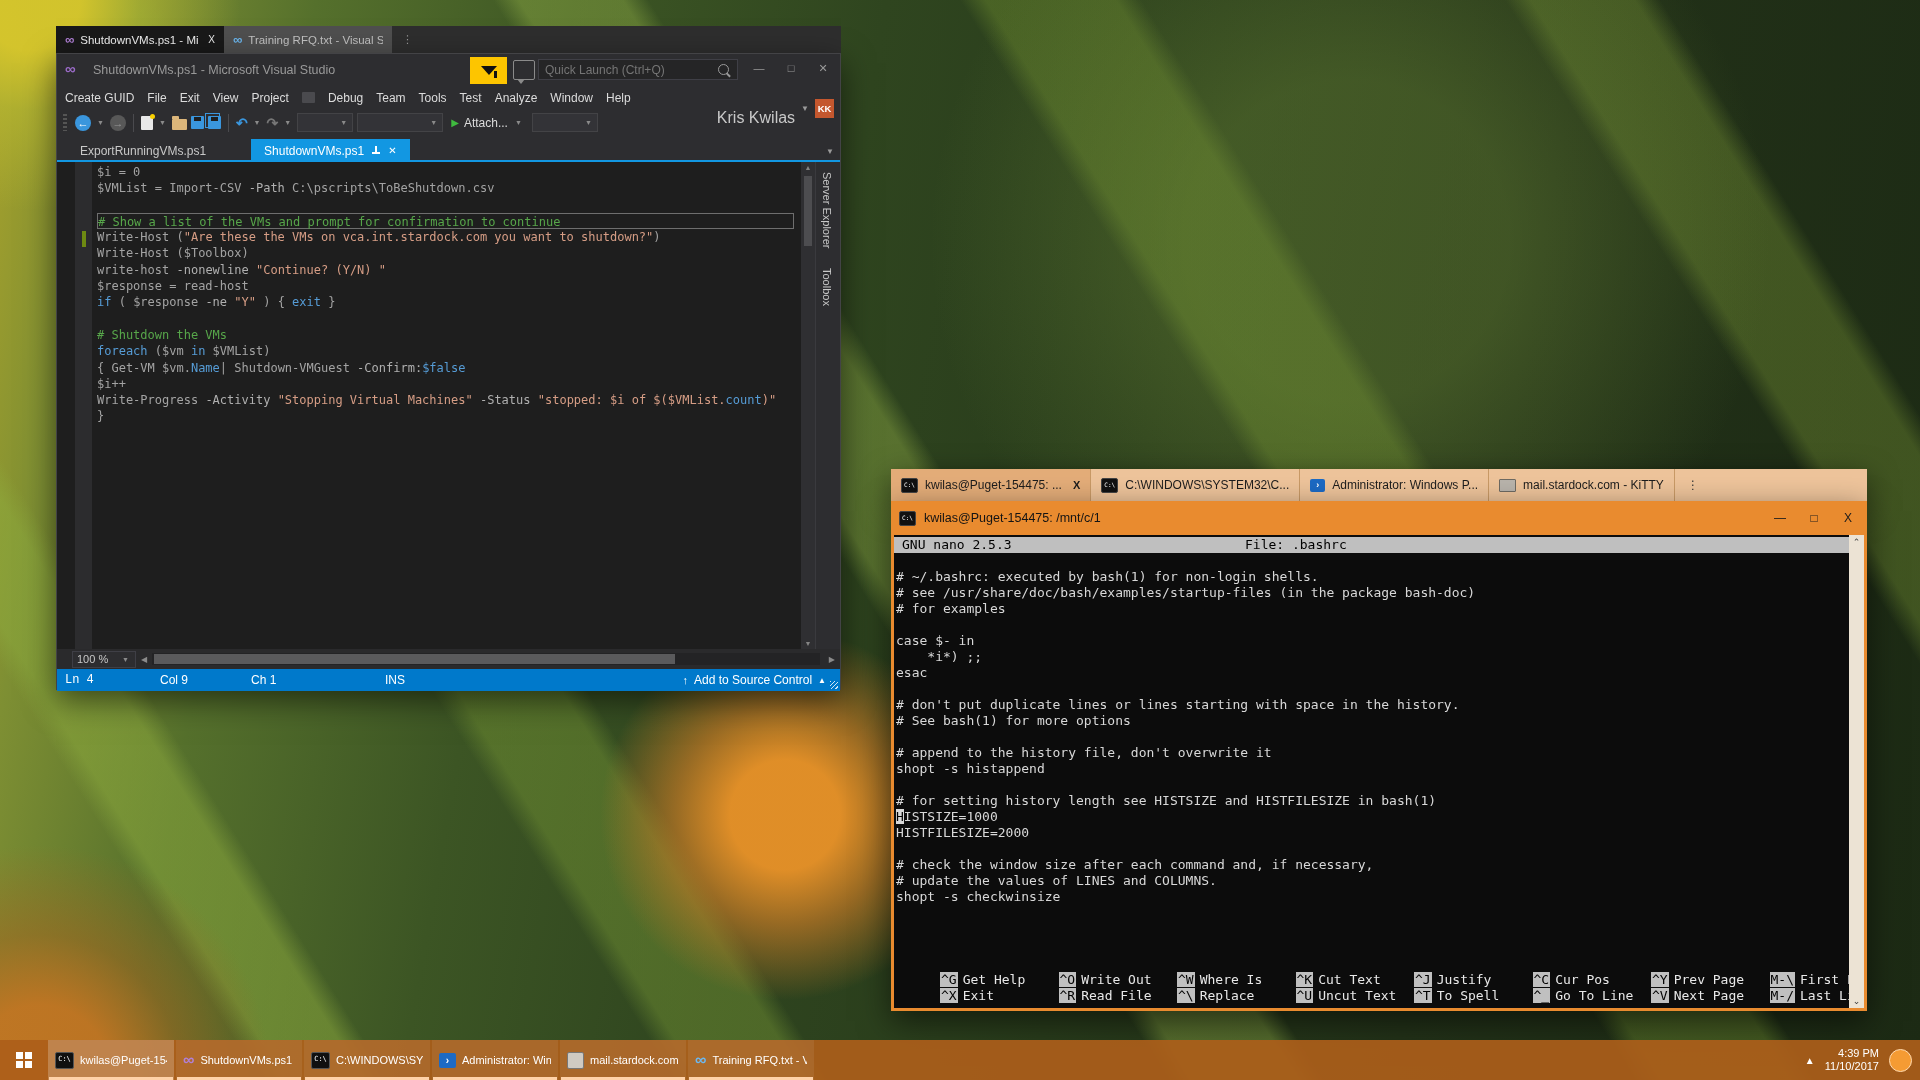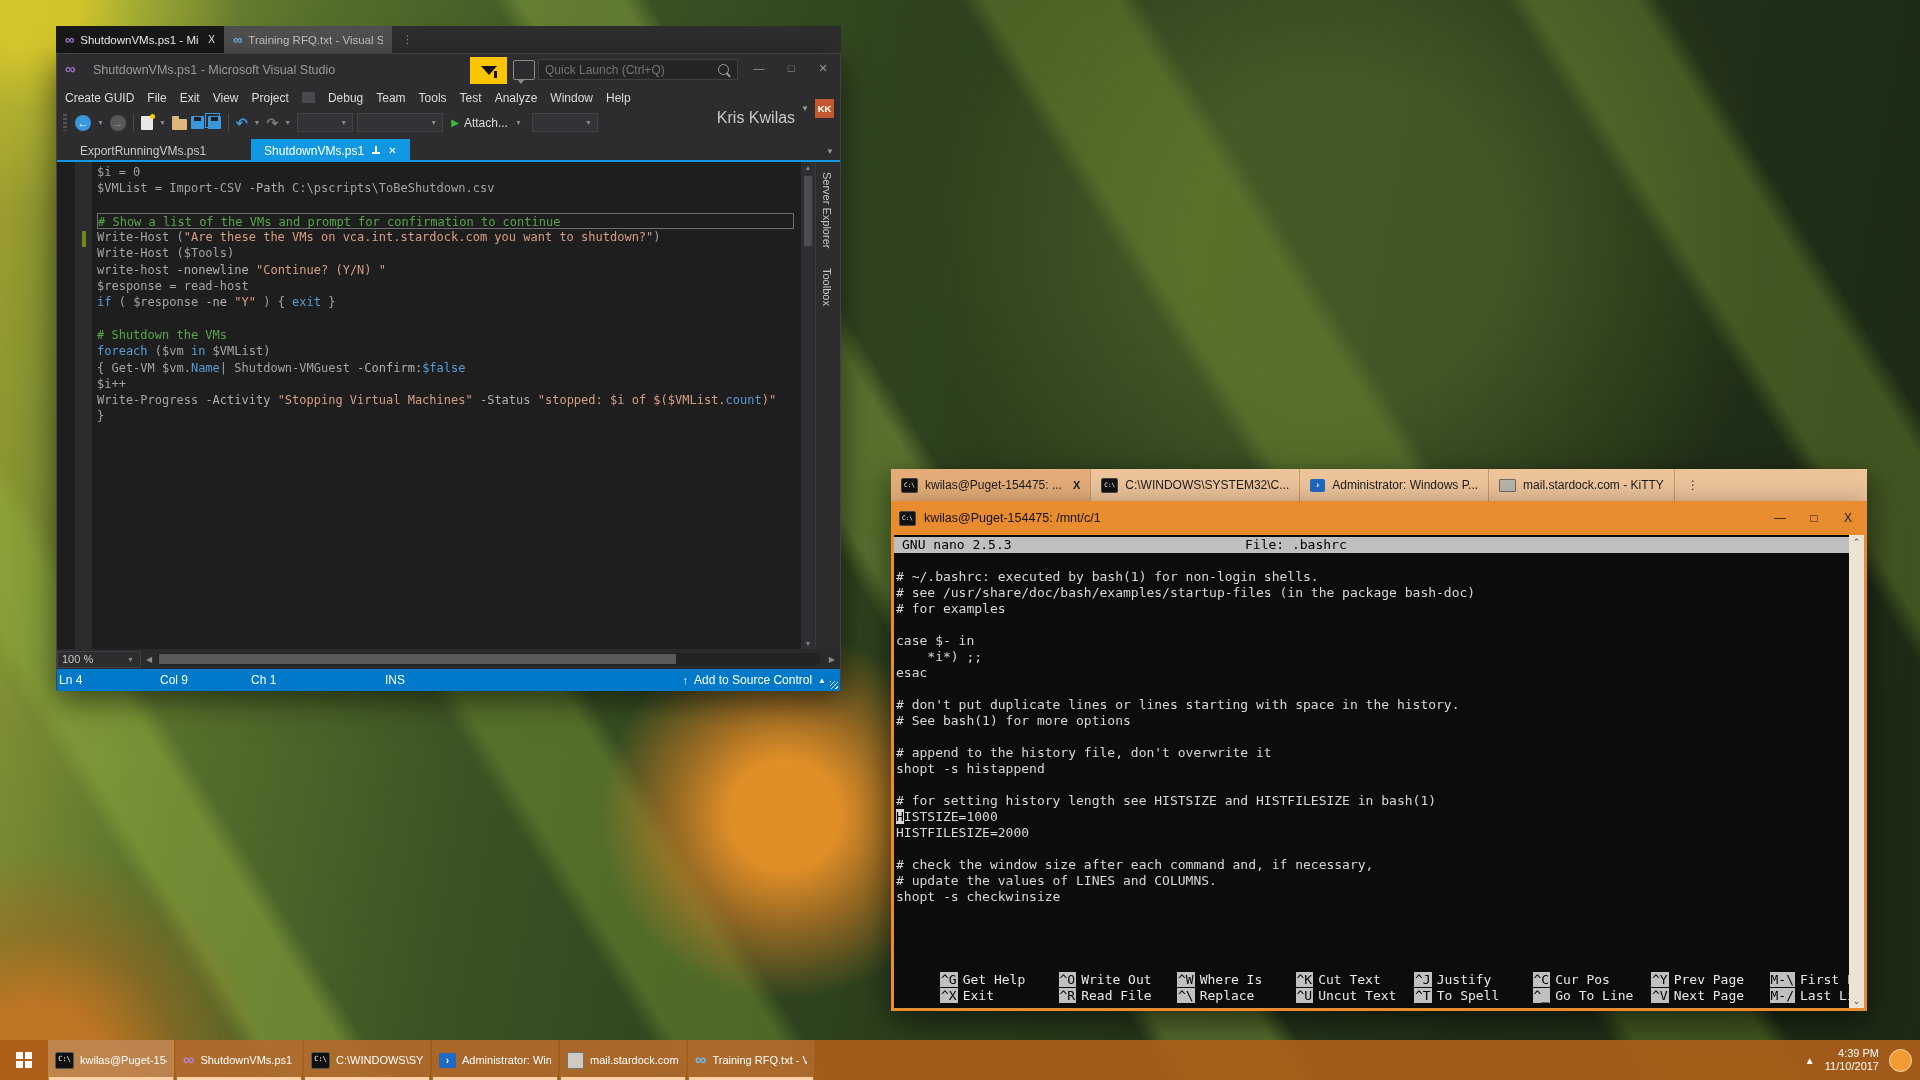--- a/index.html
+++ b/index.html
@@ -93,21 +93,21 @@
   .code-line{height:16.3px;line-height:16.3px;white-space:pre;box-sizing:border-box;}
   .code-line.box{border:1px solid #6e6e6e;width:99%;}
   .tk-p{color:#a3a3a3}.tk-c{color:#57a64a}.tk-s{color:#d69d85}.tk-k{color:#569cd6}.tk-o{color:#b0b0b0}
   #ed-vscroll{width:14px;flex:none;background:#2f2f32;position:relative;}
   #ed-vscroll .arr{position:absolute;left:0;width:14px;text-align:center;color:#848484;font-size:7px;}
   #ed-vscroll .thumb{position:absolute;left:3px;top:14px;width:8px;height:70px;background:#4d4d50;}
   #side-strip{width:24px;flex:none;background:#2d2d30;border-left:1px solid #3a3a3e;}
   .side-tab{writing-mode:vertical-rl;color:#c8c8c8;font-size:11px;padding:10px 0 10px 0;margin-left:5px;white-space:nowrap;}
   
   #vs-zoomrow{left:0;top:595px;width:783px;height:20px;background:#2a2a2c;display:flex;align-items:center;}
-  #zoom-combo{width:84px;height:17px;margin-left:0;background:#2d2d30;border:1px solid #3f3f46;color:#c8c8c8;font-size:11px;display:flex;align-items:center;justify-content:space-between;padding:0 4px;box-sizing:border-box;gap:6px;}
+  #zoom-combo{width:64px;height:17px;margin-left:15px;background:#2d2d30;border:1px solid #3f3f46;color:#c8c8c8;font-size:11px;display:flex;align-items:center;justify-content:space-between;padding:0 4px;box-sizing:border-box;gap:6px;}
   .hs-arr{color:#8a8a8a;font-size:8px;margin:0 5px;}
   #hs-track{flex:1;height:12px;background:#232325;position:relative;margin-right:4px;}
   #hs-thumb{position:absolute;left:2px;top:1px;width:78%;height:10px;background:#5a5a5c;}
   
   #vs-statusbar{left:0;top:615px;width:783px;height:22px;background:#0079cb;color:#fff;font-size:12px;}
   #vs-statusbar .st{position:absolute;top:4px;}
   #st-right{position:absolute;right:14px;top:4px;display:flex;align-items:center;gap:6px;}
   #st-right .up{font-size:11px;}
   #st-right .tri{font-size:8px;}
   #st-grip{position:absolute;right:2px;bottom:2px;width:8px;height:8px;
@@ -280,21 +280,21 @@
       <div id="ed-margin">
         <div class="strip"></div>
         <div id="change-bar"></div>
       </div>
       <div id="code">
           <div class="code-line"><span class="tk-p">$i = 0</span></div>
           <div class="code-line"><span class="tk-p">$VMList = Import-CSV </span><span class="tk-o">-Path </span><span class="tk-p">C:\pscripts\ToBeShutdown.csv</span></div>
           <div class="code-line">&nbsp;</div>
           <div class="code-line box"><span class="tk-c"># Show a list of the VMs and prompt for confirmation to continue</span></div>
           <div class="code-line"><span class="tk-p">Write-Host (</span><span class="tk-s">"Are these the VMs on vca.int.stardock.com you want to shutdown?"</span><span class="tk-p">)</span></div>
-          <div class="code-line"><span class="tk-p">Write-Host ($Tools)</span></div>
+          <div class="code-line"><span class="tk-p">Write-Host ($Toolbox)</span></div>
           <div class="code-line"><span class="tk-p">write-host </span><span class="tk-o">-nonewline </span><span class="tk-s">"Continue? (Y/N) "</span></div>
           <div class="code-line"><span class="tk-p">$response = read-host</span></div>
           <div class="code-line"><span class="tk-k">if</span><span class="tk-p"> ( $response </span><span class="tk-o">-ne </span><span class="tk-s">"Y"</span><span class="tk-p"> ) { </span><span class="tk-k">exit</span><span class="tk-p"> }</span></div>
           <div class="code-line">&nbsp;</div>
           <div class="code-line"><span class="tk-c"># Shutdown the VMs</span></div>
           <div class="code-line"><span class="tk-k">foreach</span><span class="tk-p"> ($vm </span><span class="tk-k">in</span><span class="tk-p"> $VMList)</span></div>
           <div class="code-line"><span class="tk-p">{ Get-VM $vm.</span><span class="tk-k">Name</span><span class="tk-p">| Shutdown-VMGuest </span><span class="tk-o">-Confirm:</span><span class="tk-k">$false</span></div>
           <div class="code-line"><span class="tk-p">$i++</span></div>
           <div class="code-line"><span class="tk-p">Write-Progress </span><span class="tk-o">-Activity </span><span class="tk-s">"Stopping Virtual Machines"</span><span class="tk-o"> -Status </span><span class="tk-s">"stopped: $i of $($VMList.</span><span class="tk-k">count</span><span class="tk-s">)"</span></div>
           <div class="code-line"><span class="tk-p">}</span></div>
@@ -316,21 +316,21 @@
           <span class="caret">▼</span>
       </span>
       <span class="hs-arr">◀</span>
       <div id="hs-track">
           <div id="hs-thumb"></div>
         </div>
       <span class="hs-arr">▶</span>
     </div>
 
     <div id="vs-statusbar" class="abs">
-      <span class="st" style="left:2px;">Ln 4</span>
+      <span class="st" style="left:8px;font-family:Liberation Mono, monospace;">Ln 4</span>
       <span class="st" style="left:103px;">Col 9</span>
       <span class="st" style="left:194px;">Ch 1</span>
       <span class="st" style="left:328px;">INS</span>
       <div id="st-right">
         <span class="up">↑</span>
         <span>Add to Source Control</span>
         <span class="tri">▲</span>
       </div>
       <div id="st-grip"></div>
     </div>

